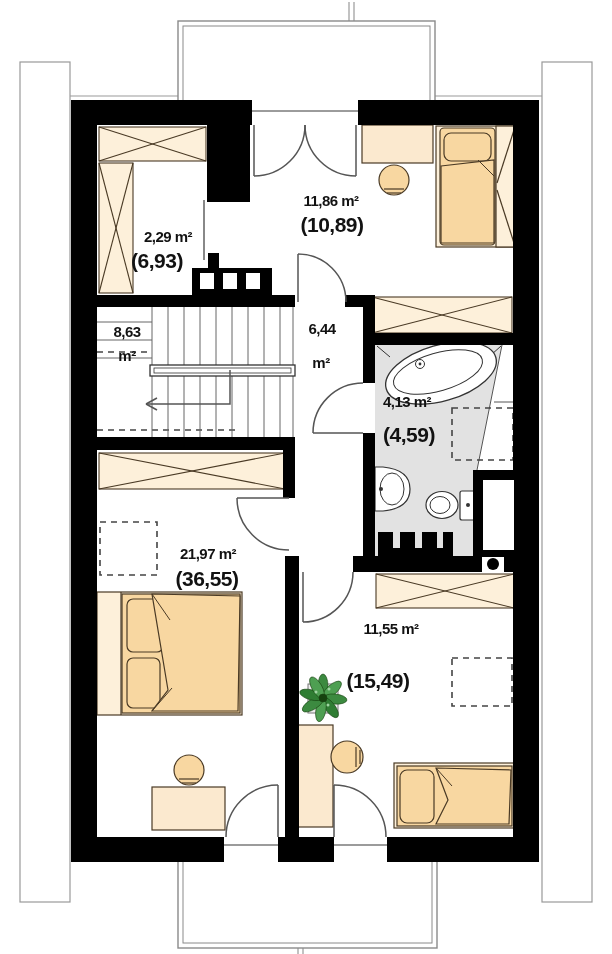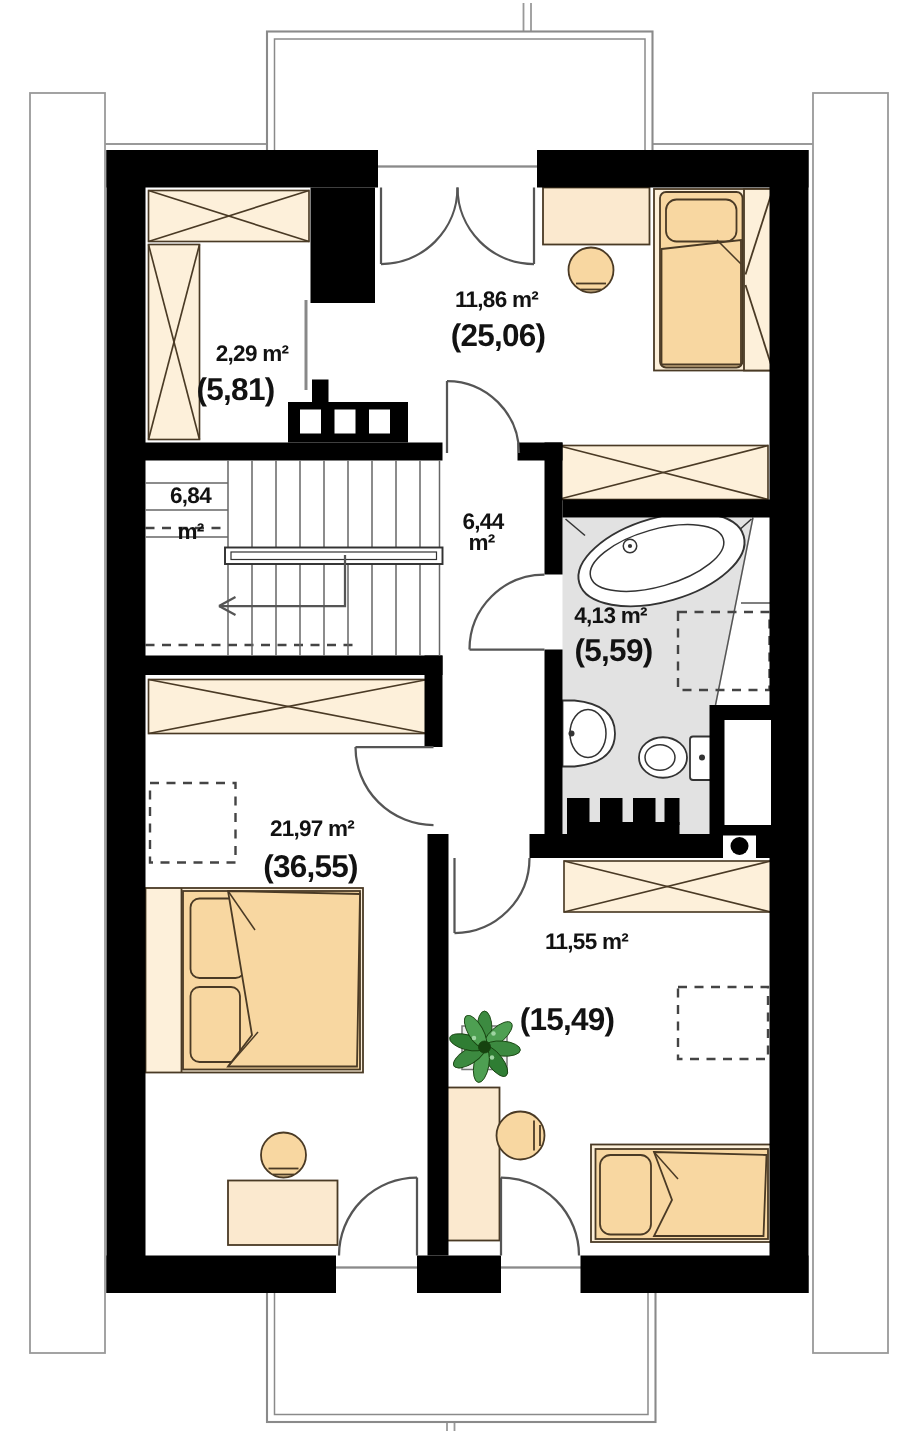--- a/index.html
+++ b/index.html
@@ -274,33 +274,33 @@
       <path d="M226,837 A52,52 0 0 1 278,785"></path>
     </g>
     <g>
       <line x1="334" y1="785" x2="334" y2="837"></line>
       <path d="M386,837 A52,52 0 0 0 334,785"></path>
     </g>
   </g>
 </svg>
 
 <div class="lbl" style="left:168px;top:236px">2,29 m²</div>
-<div class="lbl sub" style="left:157px;top:260px">(5,81)</div>
+<div class="lbl sub" style="left:157px;top:260px">(6,93)</div>
 
 <div class="lbl" style="left:331px;top:200px">11,86 m²</div>
-<div class="lbl sub" style="left:332px;top:224px">(25,06)</div>
-
-<div class="lbl" style="left:127px;top:331px">6,84</div>
+<div class="lbl sub" style="left:332px;top:224px">(10,89)</div>
+
+<div class="lbl" style="left:127px;top:331px">8,63</div>
 <div class="lbl" style="left:127px;top:355px">m²</div>
 
-<div class="lbl" style="left:322px;top:348px">6,44</div>
+<div class="lbl" style="left:322px;top:328px">6,44</div>
 <div class="lbl" style="left:321px;top:362px">m²</div>
 
-<div class="lbl" style="left:407px;top:411px">4,13 m²</div>
-<div class="lbl sub" style="left:409px;top:434px">(5,59)</div>
+<div class="lbl" style="left:407px;top:401px">4,13 m²</div>
+<div class="lbl sub" style="left:409px;top:434px">(4,59)</div>
 
 <div class="lbl" style="left:208px;top:553px">21,97 m²</div>
 <div class="lbl sub" style="left:207px;top:578px">(36,55)</div>
 
 <div class="lbl" style="left:391px;top:628px">11,55 m²</div>
 <div class="lbl sub" style="left:378px;top:680px">(15,49)</div>
 
 </div>
 
 </body></html>

